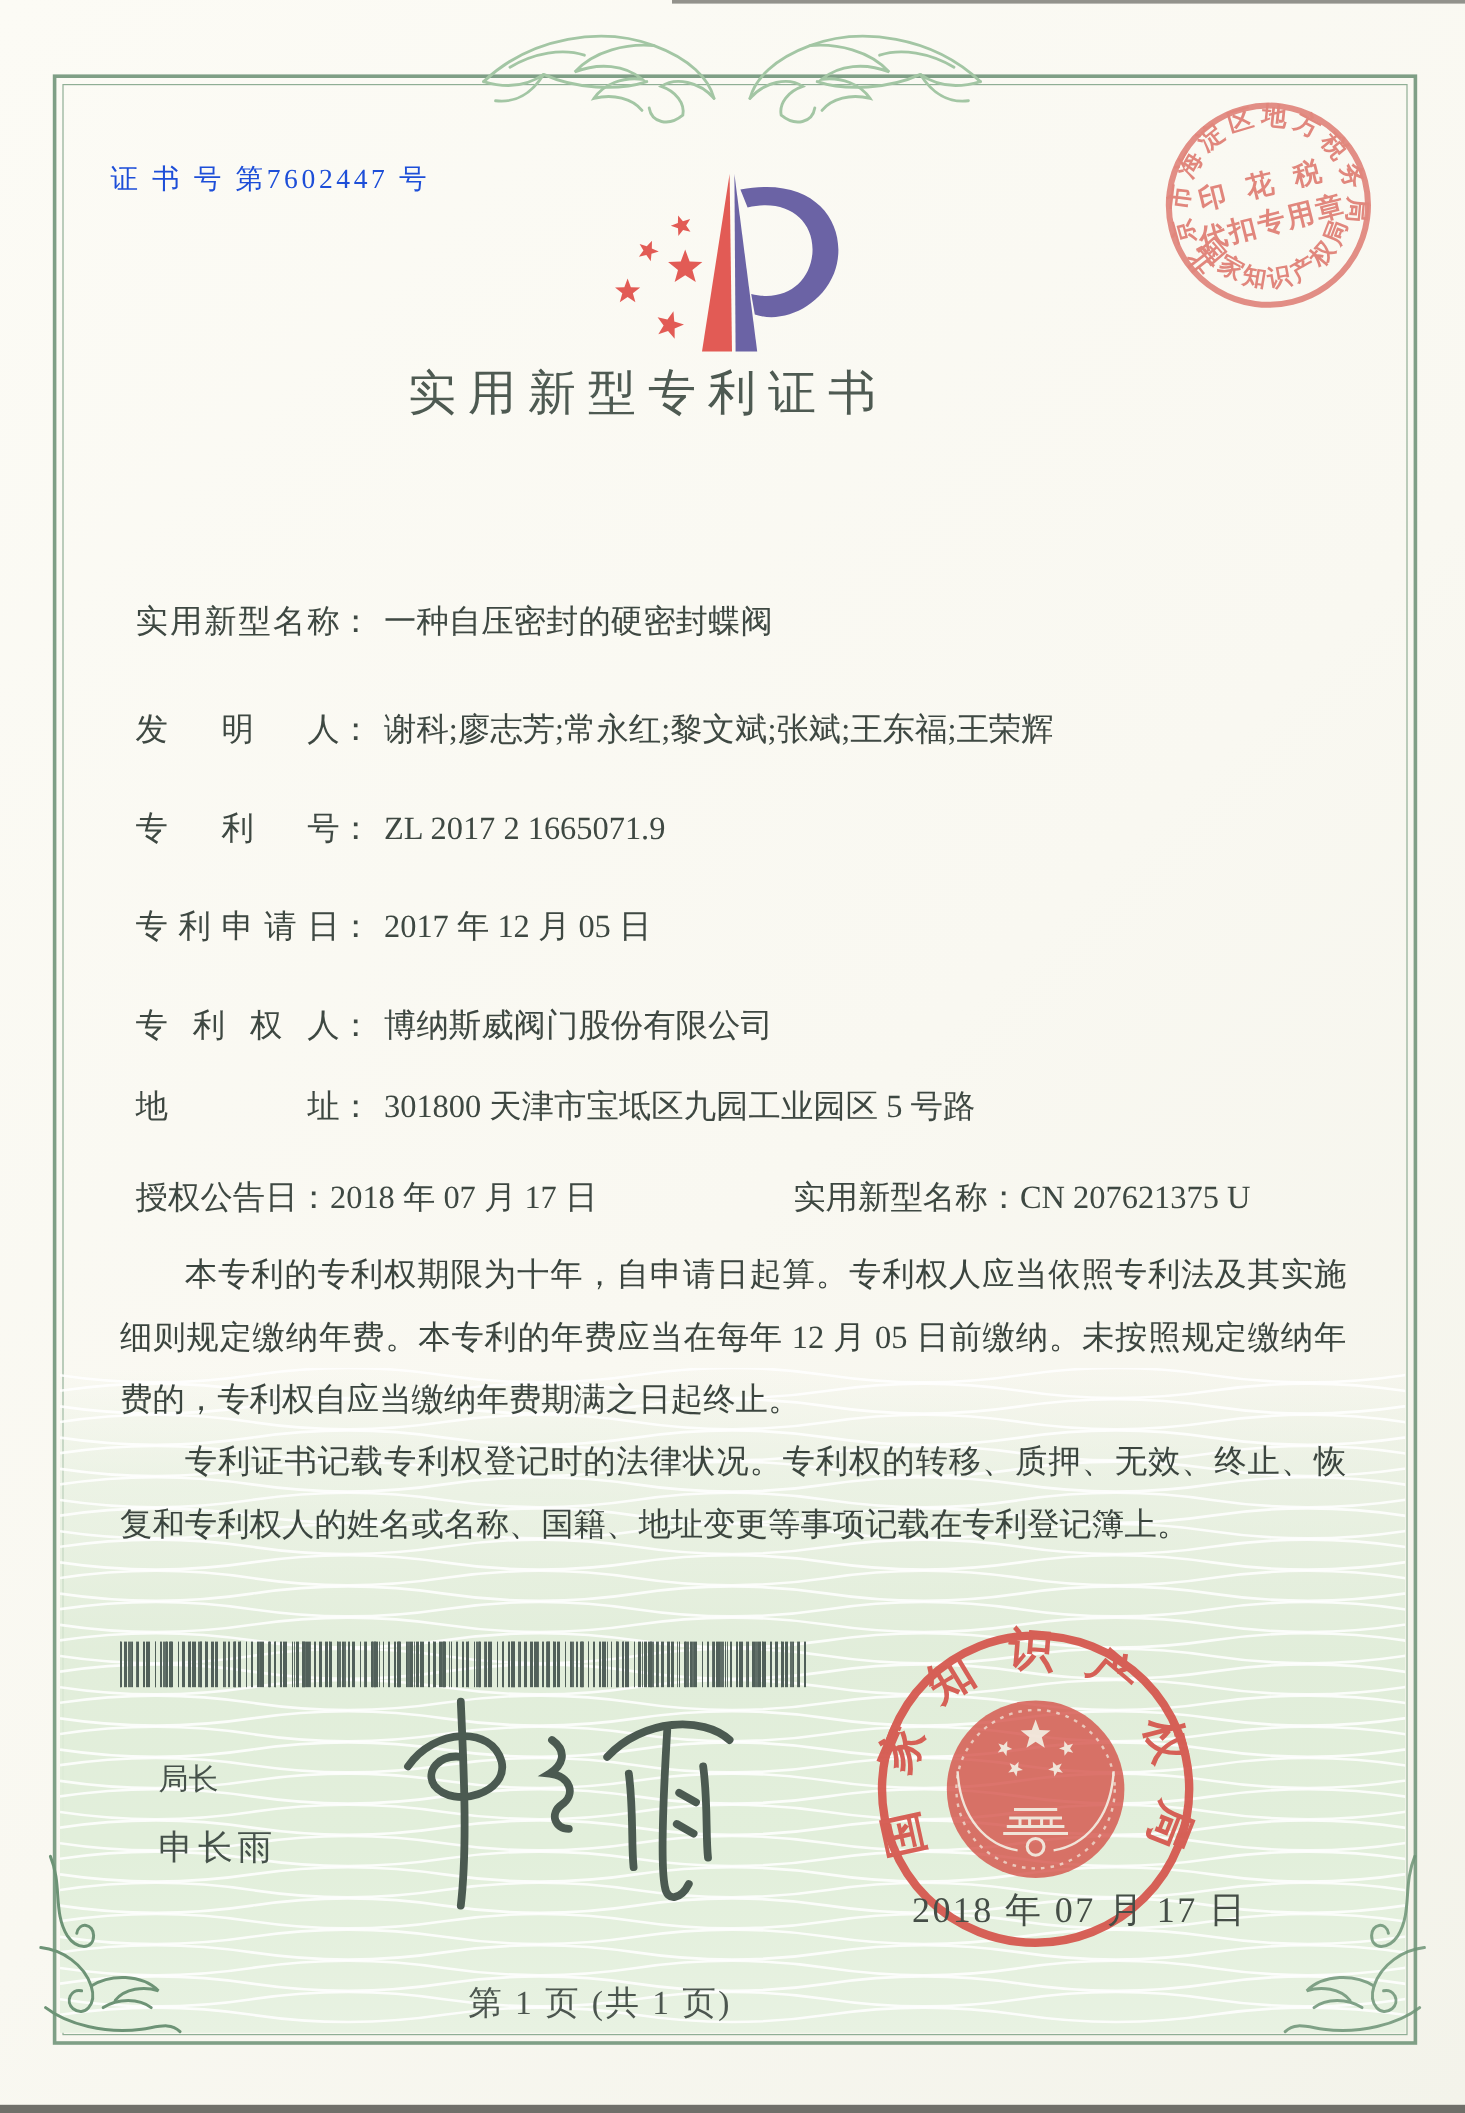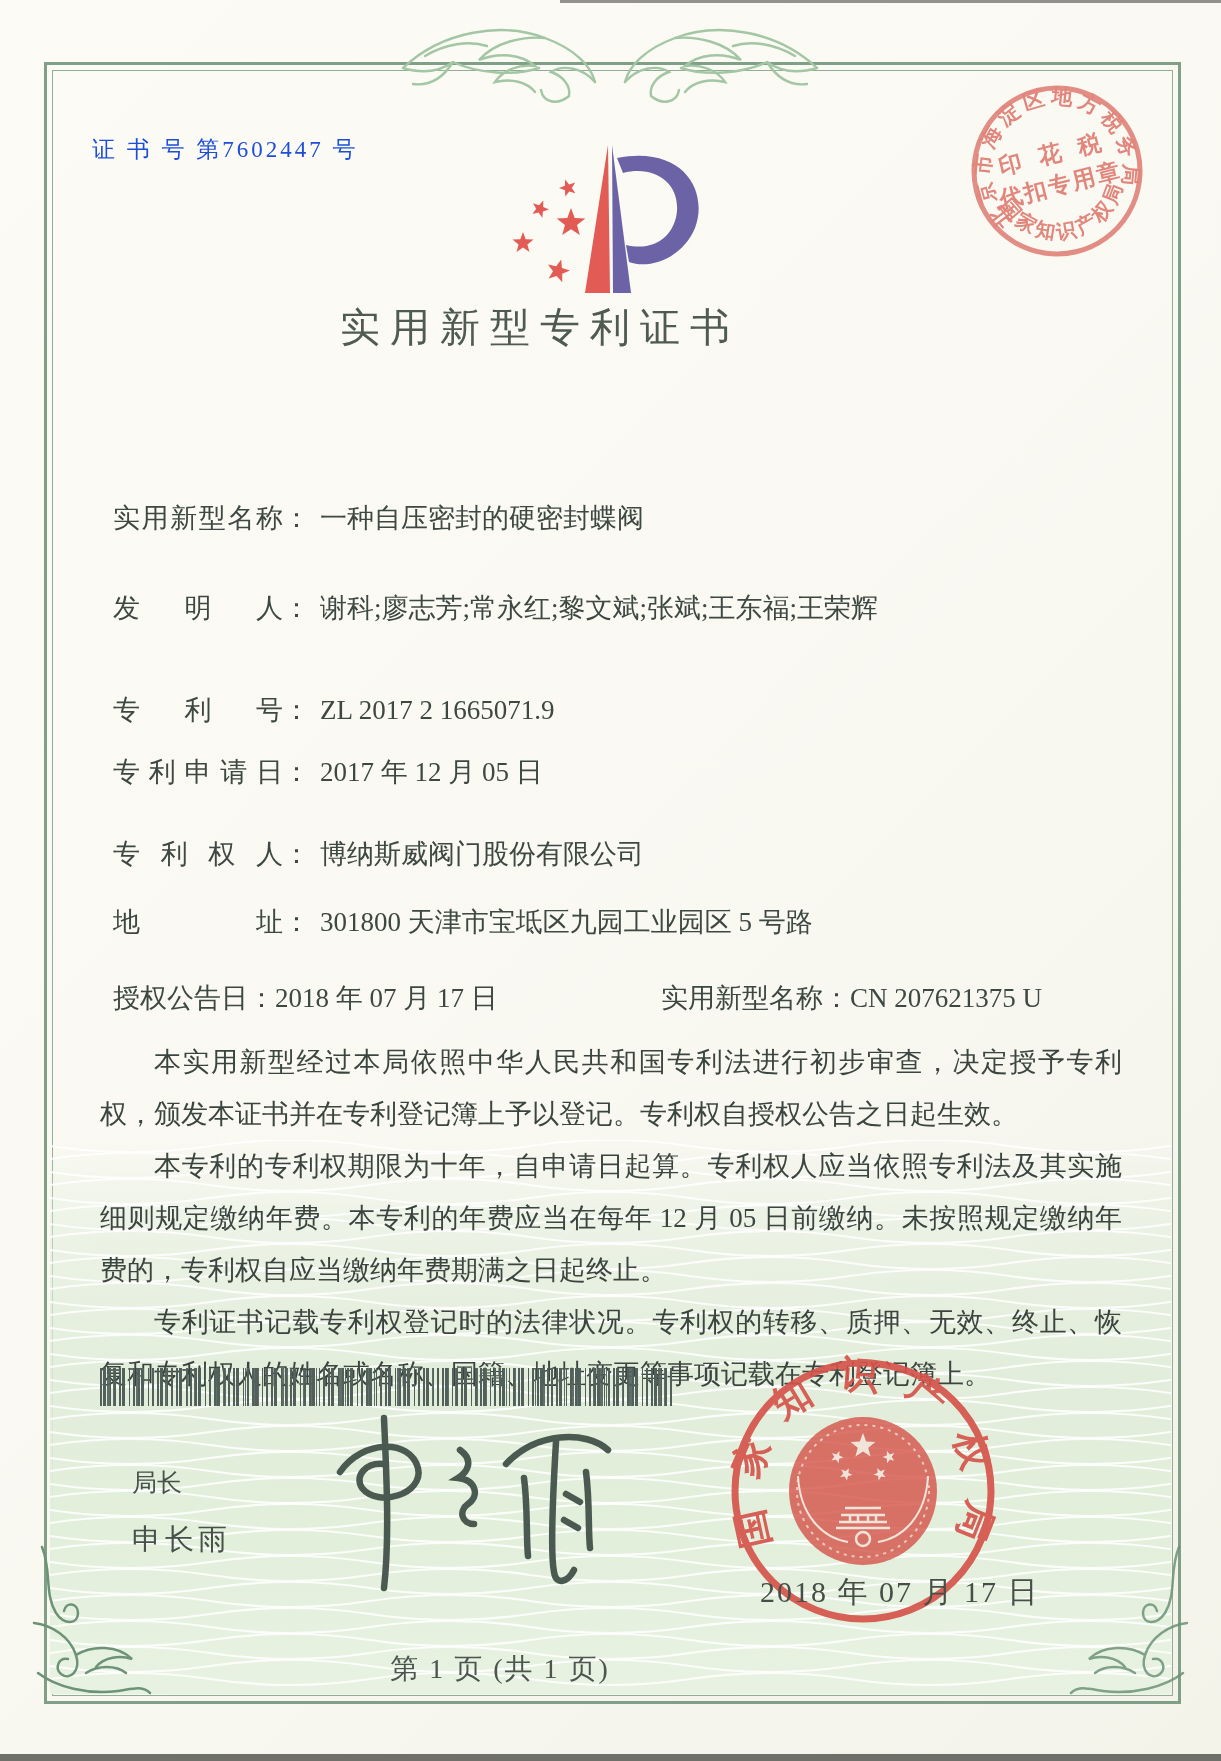--- a/index.html
+++ b/index.html
@@ -17,21 +17,21 @@
   .guilloche{left:50px;top:1140px;width:1121px;height:554px;
     background:linear-gradient(to bottom,rgba(224,237,218,0) 0%,rgba(224,237,218,.5) 16%,rgba(222,236,215,.85) 42%,#e2efdb 72%,#e8f2e2 100%);}
   .guilloche svg{position:absolute;left:0;top:0;}
   .cert-no{left:92px;top:134px;font-size:23px;letter-spacing:3px;color:#1d4ed8;}
   .title{left:0;top:300px;width:1080px;text-align:center;font-size:40px;font-weight:normal;
     letter-spacing:10px;color:#4e5a52;}
   .fields{left:113px;top:500px;width:1000px;font-size:27px;color:#3e4842;}
   .frow{position:absolute;left:0;white-space:nowrap;}
   .flabel{display:inline-block;width:170px;text-align:justify;text-align-last:justify;vertical-align:bottom;}
   .fcolon{margin-right:10px;}
-  .frow0{top:0;} .frow1{top:90px;} .frow2{top:172px;margin-top:20px;} .frow3{top:254px;} .frow4{top:336px;} .frow5{top:404px;}
+  .frow0{top:0;} .frow1{top:90px;} .frow2{top:172px;} .frow3{top:254px;} .frow4{top:336px;} .frow5{top:404px;}
   .grant{left:113px;top:980px;font-size:27px;white-space:nowrap;}
   .grant .gno{position:absolute;left:548px;top:0;white-space:nowrap;}
   .body-text{left:100px;top:1036px;width:1022px;font-size:27px;line-height:52px;text-align:justify;color:#3b453f;}
   .body-text p{margin:0;text-indent:2em;}
   .barcode{left:100px;top:1368px;width:572px;height:38px;
     background-image:
       repeating-linear-gradient(90deg,#51605a 0 2px,rgba(0,0,0,0) 2px 3px,#51605a 3px 6px,rgba(0,0,0,0) 6px 10px,#51605a 10px 11px,rgba(0,0,0,0) 11px 14px,#51605a 14px 16px,rgba(0,0,0,0) 16px 19px),
       repeating-linear-gradient(90deg,rgba(81,96,90,.9) 0 1px,rgba(0,0,0,0) 1px 7px,rgba(81,96,90,.9) 7px 10px,rgba(0,0,0,0) 10px 13px,rgba(81,96,90,.9) 13px 14px,rgba(0,0,0,0) 14px 29px);}
   .sig-role{left:132px;top:1466px;font-size:25px;color:#45514a;font-family:"Liberation Sans","DejaVu Sans",sans-serif;}
   .sig-name{left:132px;top:1520px;font-size:29px;color:#45514a;font-family:"Liberation Sans","DejaVu Sans",sans-serif;letter-spacing:4px;}
@@ -174,21 +174,20 @@
   <div class="frow frow4"><span class="flabel">专利权人</span><span class="fcolon">：</span><span>博纳斯威阀门股份有限公司</span></div>
   <div class="frow frow5"><span class="flabel">地址</span><span class="fcolon">：</span><span>301800 天津市宝坻区九园工业园区 5 号路</span></div>
 </div>
 
 <div class="abs grant">
   <span>授权公告日</span><span>：</span><span>2018 年 07 月 17 日</span>
   <span class="gno"><span>实用新型名称</span><span>：</span><span>CN 207621375 U</span></span>
 </div>
 
 <div class="abs body-text">
-  <p>本实用新型经过本局依照中华人民共和国专利法进行初步审查，决定授予专利权，颁发本证书并在专利登记簿上予以登记。专利权自授权公告之日起生效。</p>
   <p>本专利的专利权期限为十年，自申请日起算。专利权人应当依照专利法及其实施细则规定缴纳年费。本专利的年费应当在每年 12 月 05 日前缴纳。未按照规定缴纳年费的，专利权自应当缴纳年费期满之日起终止。</p>
   <p>专利证书记载专利权登记时的法律状况。专利权的转移、质押、无效、终止、恢复和专利权人的姓名或名称、国籍、地址变更等事项记载在专利登记簿上。</p>
 </div>
 
 <div class="abs barcode"></div>
 
 <div class="abs sig-role">局长</div>
 <div class="abs sig-name">申长雨</div>
 <svg class="abs sig-svg" width="310" height="200" viewBox="0 0 310 200">
   <g stroke="#4b5a51" fill="none" stroke-width="6.5" stroke-linecap="round">

